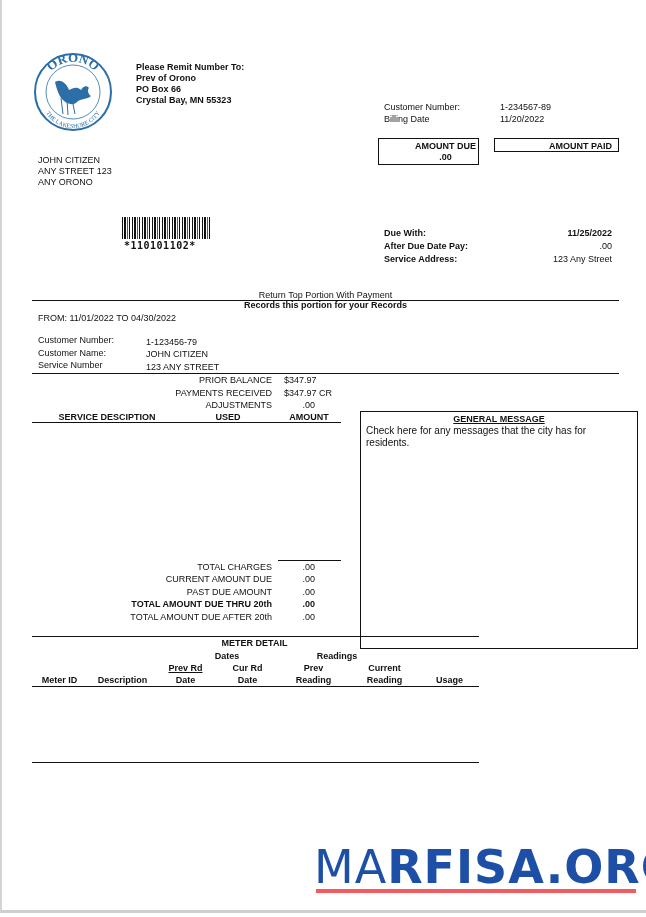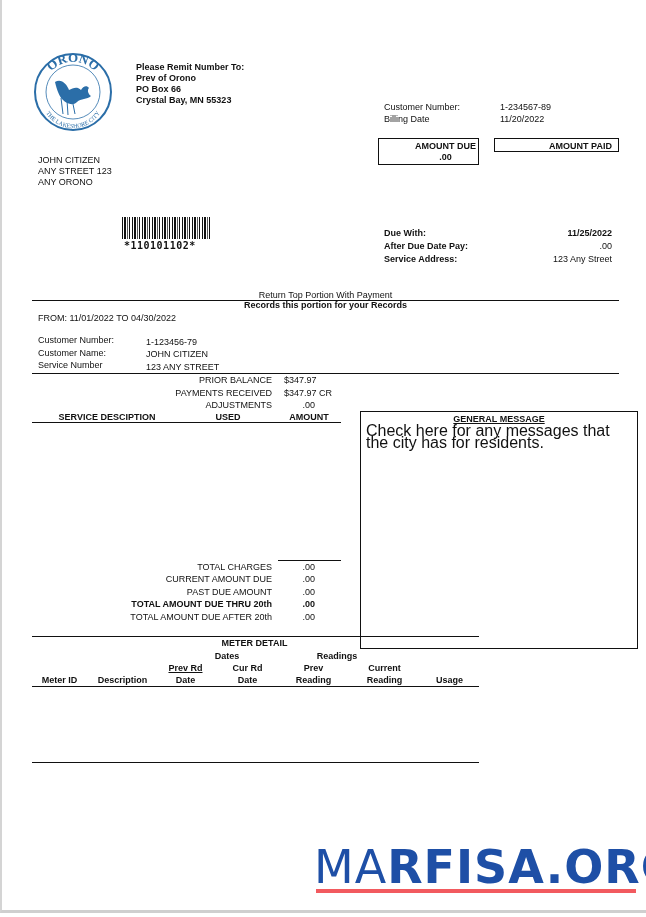--- a/index.html
+++ b/index.html
@@ -14,21 +14,21 @@
     .box { position: absolute; border: 1.3px solid #111; box-sizing: border-box; }
     .logo { position: absolute; left: 31px; top: 52px; width: 80px; height: 80px; }
     .remit div { line-height: 11px; }
     .right { text-align: right; }
     .center { text-align: center; }
     .barcode { position: absolute; left: 120px; top: 217px; width: 90px; height: 22px;
       background: repeating-linear-gradient(90deg, #111 0 1px, #fff 1px 2px, #111 2px 4px, #fff 4px 5px, #555 5px 6px, #fff 6px 7px, #111 7px 8px, #fff 8px 10px); }
     .barcode-text { position: absolute; left: 122px; top: 240px; font-family: "DejaVu Sans Mono", monospace; font-size: 10px; letter-spacing: 0.5px; font-weight: bold; }
     .msgbox { left: 358px; top: 386px; width: 278px; height: 238px; margin-top: 25px; }
     .msg-title { position: absolute; left: 0; right: 0; top: 2px; text-align: center; font-size: 9px; font-weight: bold; text-decoration: underline; }
-    .msg-body { position: absolute; left: 5px; right: 6px; top: 13px; font-size: 16px; line-height: 11.5px; white-space: normal; }
+    .msg-body { position: absolute; left: 5px; right: 6px; top: 13px; font-size: 10px; line-height: 11.5px; white-space: normal; }
     .watermark { position: absolute; left: 312px; top: 842px; font-family: "DejaVu Sans", sans-serif;
       font-size: 46px; color: #1e4fa6; letter-spacing: 1px; line-height: 50px; }
     .watermark .thin { font-weight: normal; }
     .watermark .bold { font-weight: bold; }
     .wm-underline { position: absolute; left: 314px; top: 889px; width: 320px; height: 4px; background: #f25a5f; }
   </style>
 </head>
 <body>
 
 <div class="page">

